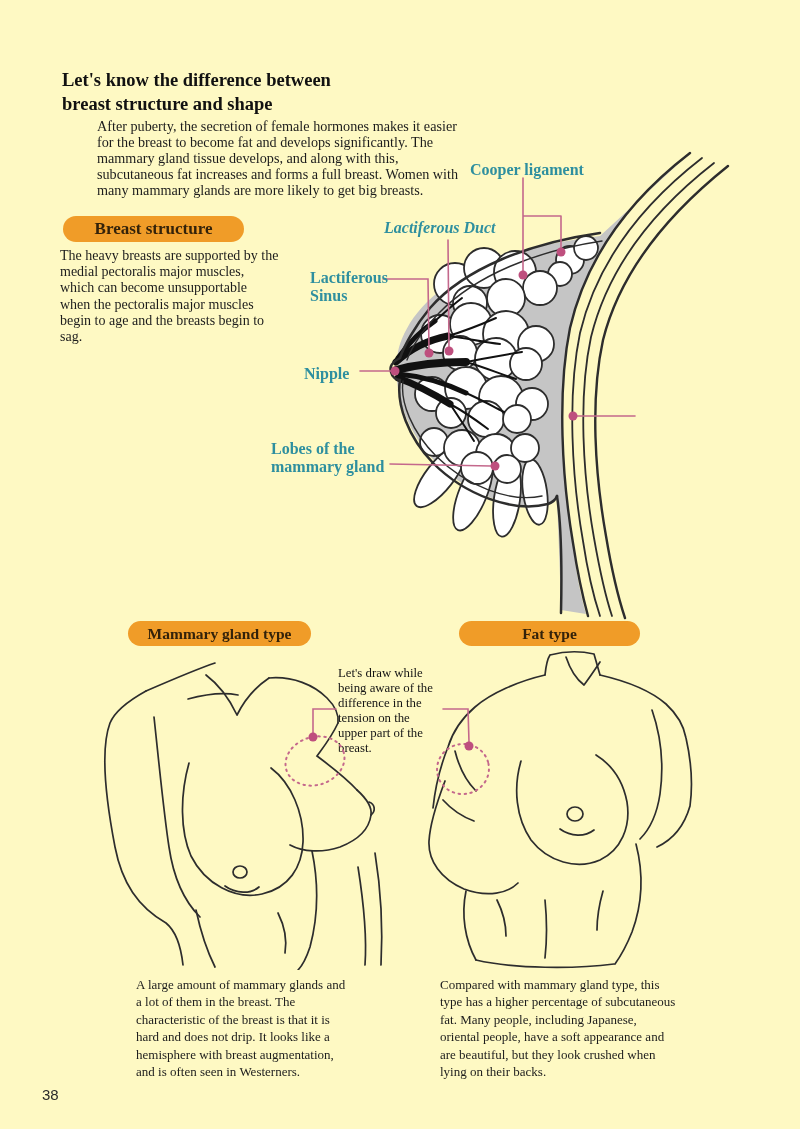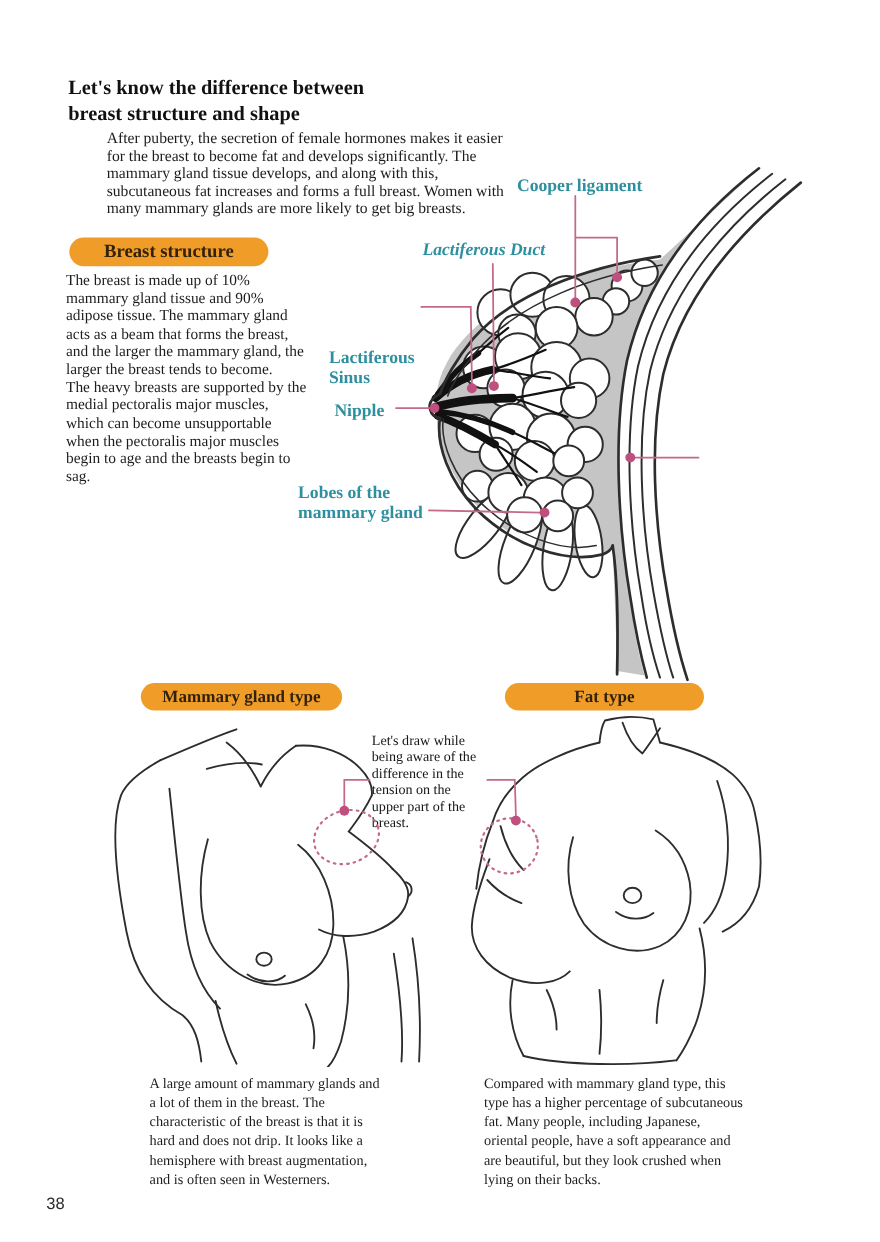--- a/index.html
+++ b/index.html
@@ -1,18 +1,18 @@
 <!DOCTYPE html>
 <html><head>
 <meta charset="utf-8">
 <style>
   html,body{margin:0;padding:0;background:#e9e9e9;}
   .page{
     position:relative;width:800px;height:1129px;margin:0 auto;
-    background:#ffffff;overflow:hidden;
+    background:#fef9c3;overflow:hidden;
     font-family:"Liberation Serif","DejaVu Serif",serif;color:#1c1c1c;
   }
   .abs{position:absolute;}
   .title{
     left:62px;top:68px;width:300px;
     font-size:18.5px;font-weight:bold;line-height:24px;color:#111;
   }
   .intro{
     left:57px;top:118px;width:368px;
     font-size:14.2px;line-height:16px;margin-left:40px;
@@ -28,21 +28,21 @@
   .badge-fat{left:459px;width:181px;}
   .structure-text{
     left:60px;top:248px;width:220px;
     font-size:14px;line-height:16.2px;
   }
   .diagram-label{
     color:#2E8F9F;font-weight:bold;font-size:16px;line-height:18px;
   }
   .lbl-cooper{left:470px;top:161px;width:160px;}
   .lbl-duct{left:384px;top:219px;width:160px;font-style:italic;}
-  .lbl-sinus{left:299px;top:269px;width:96px;margin-top:48px;}
+  .lbl-sinus{left:310px;top:269px;width:96px;}
   .lbl-nipple{left:304px;top:365px;width:70px;}
   .lbl-lobes{left:271px;top:440px;width:122px;}
   .lbl-pect{left:640px;top:399px;width:112px;}
   .annotation{
     left:338px;top:666px;width:103px;
     font-size:12.8px;line-height:15px;color:#151515;
   }
   .caption{
     font-size:13px;line-height:17.4px;top:976px;
   }
@@ -60,21 +60,20 @@
 <div class="page">
 
   <div class="abs title">Let's know the difference between breast structure and shape</div>
   <div class="abs intro">After puberty, the secretion of female hormones makes it easier for the breast to become fat and develops significantly. The mammary gland tissue develops, and along with this, subcutaneous fat increases and forms a full breast. Women with many mammary glands are more likely to get big breasts.</div>
 
   <div class="abs badge badge-structure">
     <span>Breast structure</span>
   </div>
 
   <div class="abs structure-text">
-    <div>The breast is made up of 10% mammary gland tissue and 90% adipose tissue. The mammary gland acts as a beam that forms the breast, and the larger the mammary gland, the larger the breast tends to become.</div>
     <div>The heavy breasts are supported by the medial pectoralis major muscles, which can become unsupportable when the pectoralis major muscles begin to age and the breasts begin to sag.</div>
   </div>
 
   <svg class="abs" style="left:270px;top:148px;" width="510" height="472" viewBox="0 0 510 472">
     <g fill="none" stroke="#2d2d2d" stroke-width="2" stroke-linecap="round">
 
       <path fill="#c5c5c5" stroke="none" d="M 330,88 C 230,100 170,130 140,175 C 130,192 126,205 128,215
            C 124,235 130,265 150,295 C 175,333 235,368 283,355 L 287,348
            C 288,380 290,420 291,462 L 316,466 C 311,448 306,426 303,395
            C 292,330 287,245 300,180 C 313,118 352,60 418,7 Z"></path>

